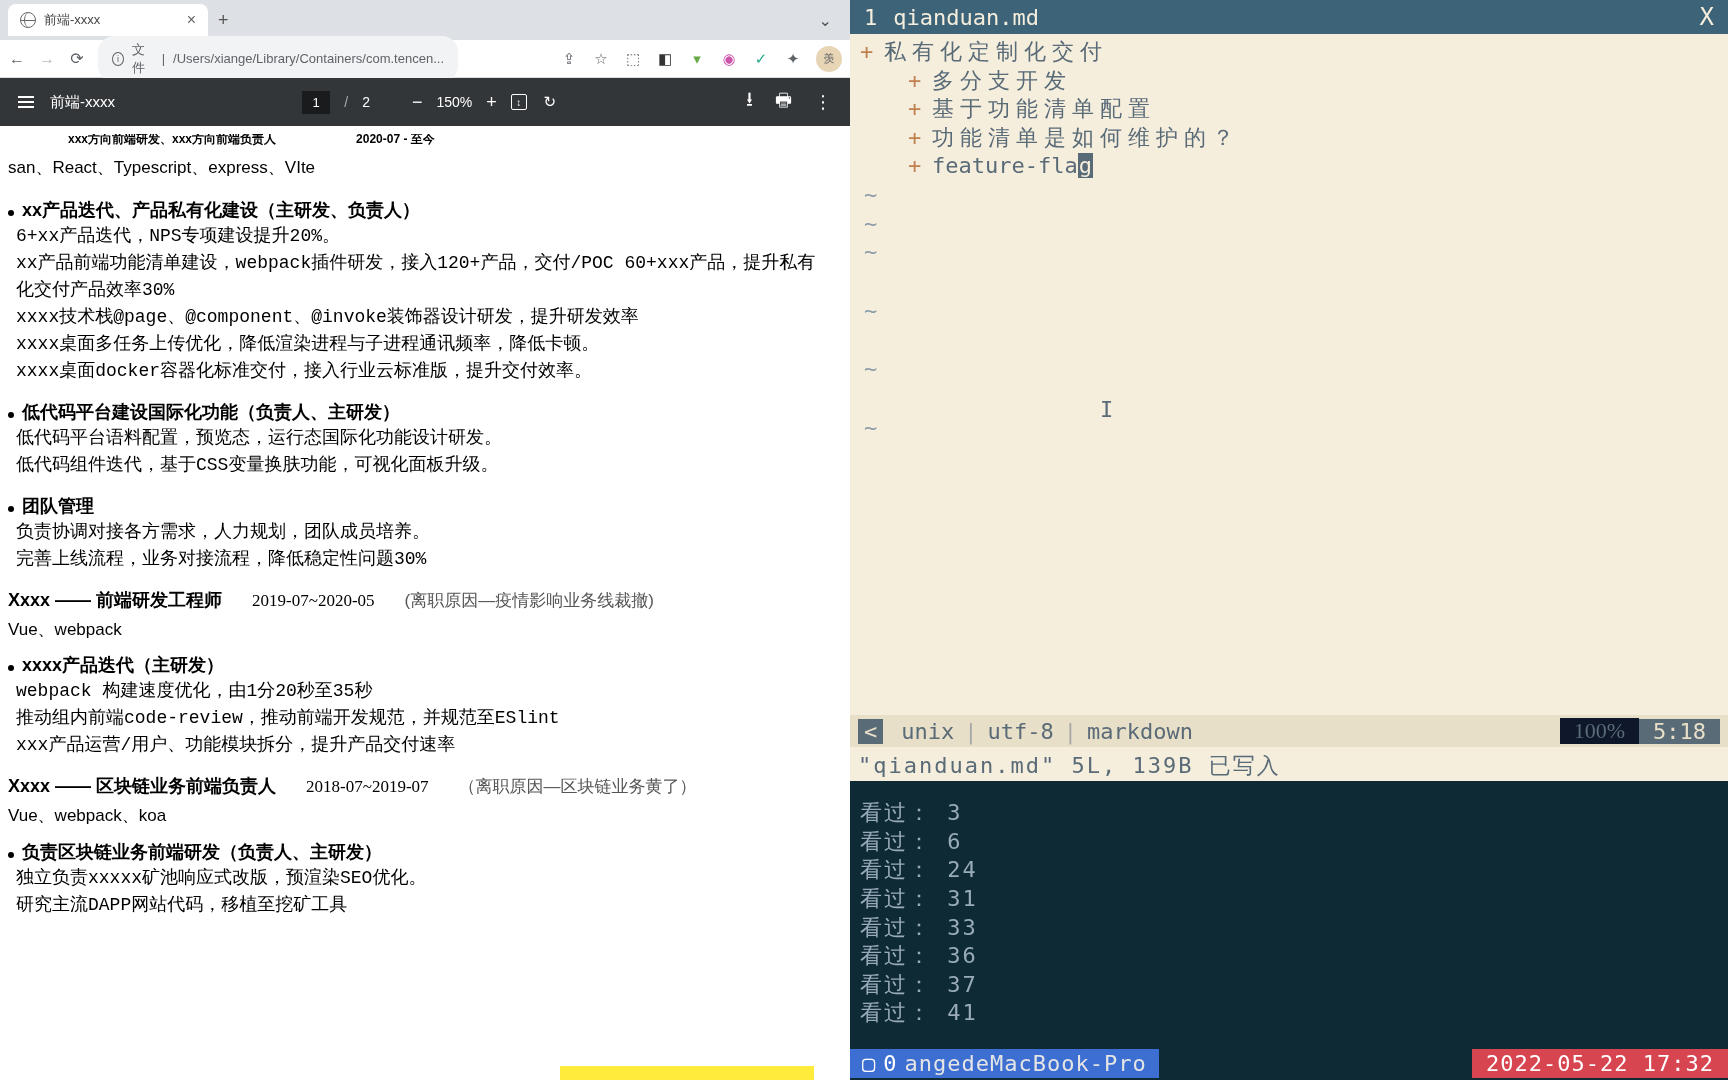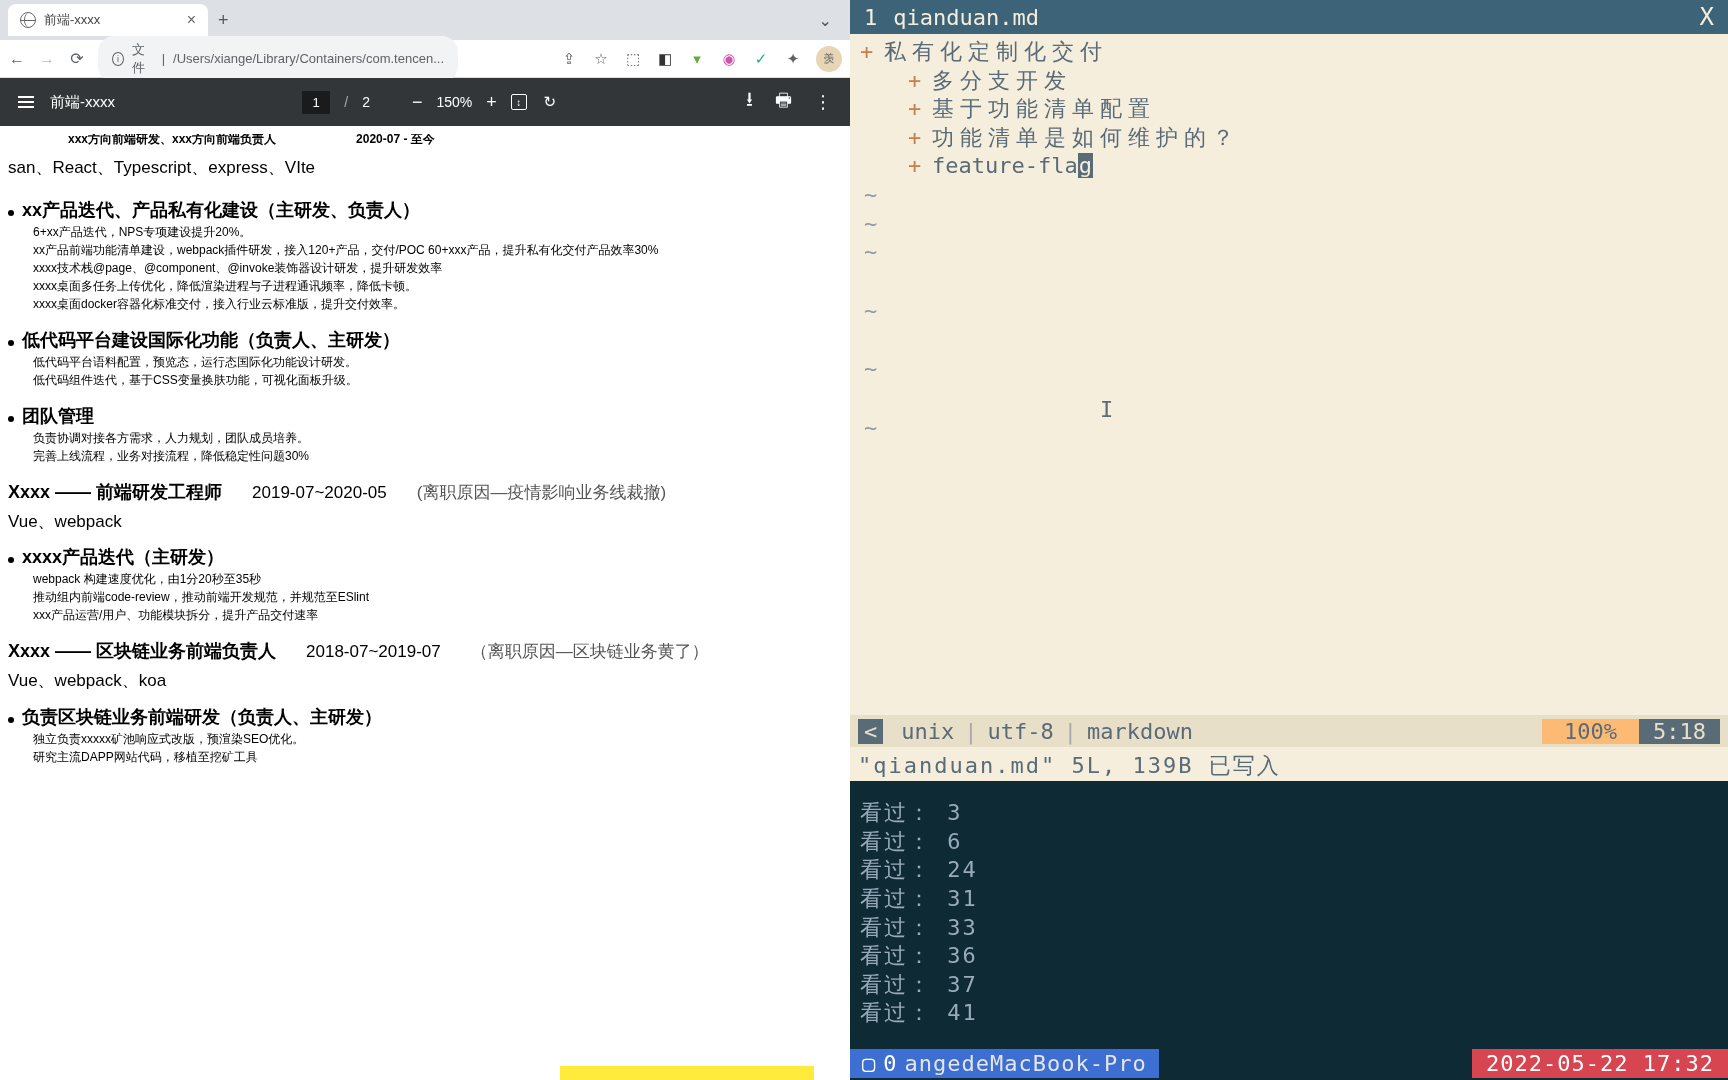--- a/index.html
+++ b/index.html
@@ -39,24 +39,24 @@
 .zoom-pct { font-size: 14px; }
 .pdf-right { display: flex; gap: 22px; align-items: center; }
 
 
 .pdf-content { flex: 1; background: #fff; padding: 16px 18px 0 4px; font-size: 18px; line-height: 1.45; color: #000; overflow: hidden; }
 .pdf-content .skills { margin: 8px 0 16px 4px; font-size: 17px; }
 .section-item { margin: 8px 0 14px 4px; }
 .bullet-row { display: flex; align-items: baseline; gap: 8px; }
 .dot { width: 6px; height: 6px; background: #000; border-radius: 50%; margin-top: 10px; flex-shrink: 0; }
 .section-head { font-weight: bold; font-size: 18px; }
-.section-body { margin-left: 25px; font-size: 12px; line-height: 1.5; }
+.section-body { margin-left: 8px; font-size: 18px; line-height: 1.5; font-family: Liberation Mono, monospace; }
 .job-row { display: flex; gap: 30px; align-items: baseline; font-size: 18px; margin: 12px 0 4px 4px; }
 .job-title { font-weight: bold; }
-.job-date { font-size: 17px; }
+.job-date { font-size: 17px; font-family: Liberation Serif, serif; }
 .job-reason { color: #555; font-size: 17px; }
 .caption-band { position: absolute; background: #ffeb3b; padding: 10px 22px; font-size: 30px; font-weight: bold; left: 560px; top: 940px; }
 
 
 .vim-top { flex: 1; background: #f5eedd; display: flex; flex-direction: column; font-family: "Menlo", monospace; }
 .vim-tabbar { height: 34px; background: #3d6378; display: flex; align-items: center; color: #f5eedd; font-size: 22px; }
 .vim-tabnum { padding: 0 10px 0 14px; }
 .vim-tabname { background: #3d6378; padding: 0 6px; text-align: center; }
 .vim-tab-x { margin-left: auto; padding: 0 14px; font-size: 24px; }
 .vim-body { flex: 1; padding: 4px 0 0 10px; font-size: 22px; line-height: 1.3; color: #5a6b78; position: relative; }
@@ -65,21 +65,21 @@
 .vim-text { color: #5a6b78; letter-spacing: 6px; }
 .vim-text-mono { color: #5a6b78; }
 .indent1 { padding-left: 48px; }
 .cursor-block { background: #5a6b78; color: #f5eedd; padding: 0 1px; }
 .tilde { color: #8a9ba8; font-size: 22px; padding-left: 4px; }
 .text-cursor { position: absolute; left: 250px; top: 362px; font-size: 22px; color: #5a6b78; }
 .vim-status1 { height: 32px; background: #e8dfc8; color: #5a6b78; display: flex; align-items: center; font-family: monospace; font-size: 22px; padding: 0 8px; }
 .vim-status1 .arrow-l { background: #5a6b78; color: #e8dfc8; padding: 0 6px; margin-right: 8px; }
 .vim-status1 .seg { padding: 0 10px; }
 .vim-status1 .sep { color: #aaa; }
-.vim-status1 .pct { margin-left: auto; background: #fdba74; padding: 0 22px; }
+.vim-status1 .pct { margin-left: auto; background: #0f172a; padding: 0 14px; font-family: Liberation Serif, serif; }
 .vim-status1 .pos { background: #5a6b78; color: #e8dfc8; padding: 0 14px; }
 .vim-status2 { height: 34px; background: #f5eedd; color: #5a6b78; font-family: monospace; font-size: 22px; padding: 4px 8px; letter-spacing: 2px; }
 
 
 .term-mid { background: #0e2a35; color: #9ab; font-family: monospace; font-size: 22px; padding: 18px 10px; line-height: 1.3; }
 .term-mid .row { letter-spacing: 2px; }
 
 
 .tmux-bar { height: 34px; background: #0e2a35; display: flex; align-items: center; font-family: monospace; font-size: 22px; color: #fff; }
 .tmux-left { background: #3c6fd1; padding: 2px 12px; display: flex; gap: 8px; }

